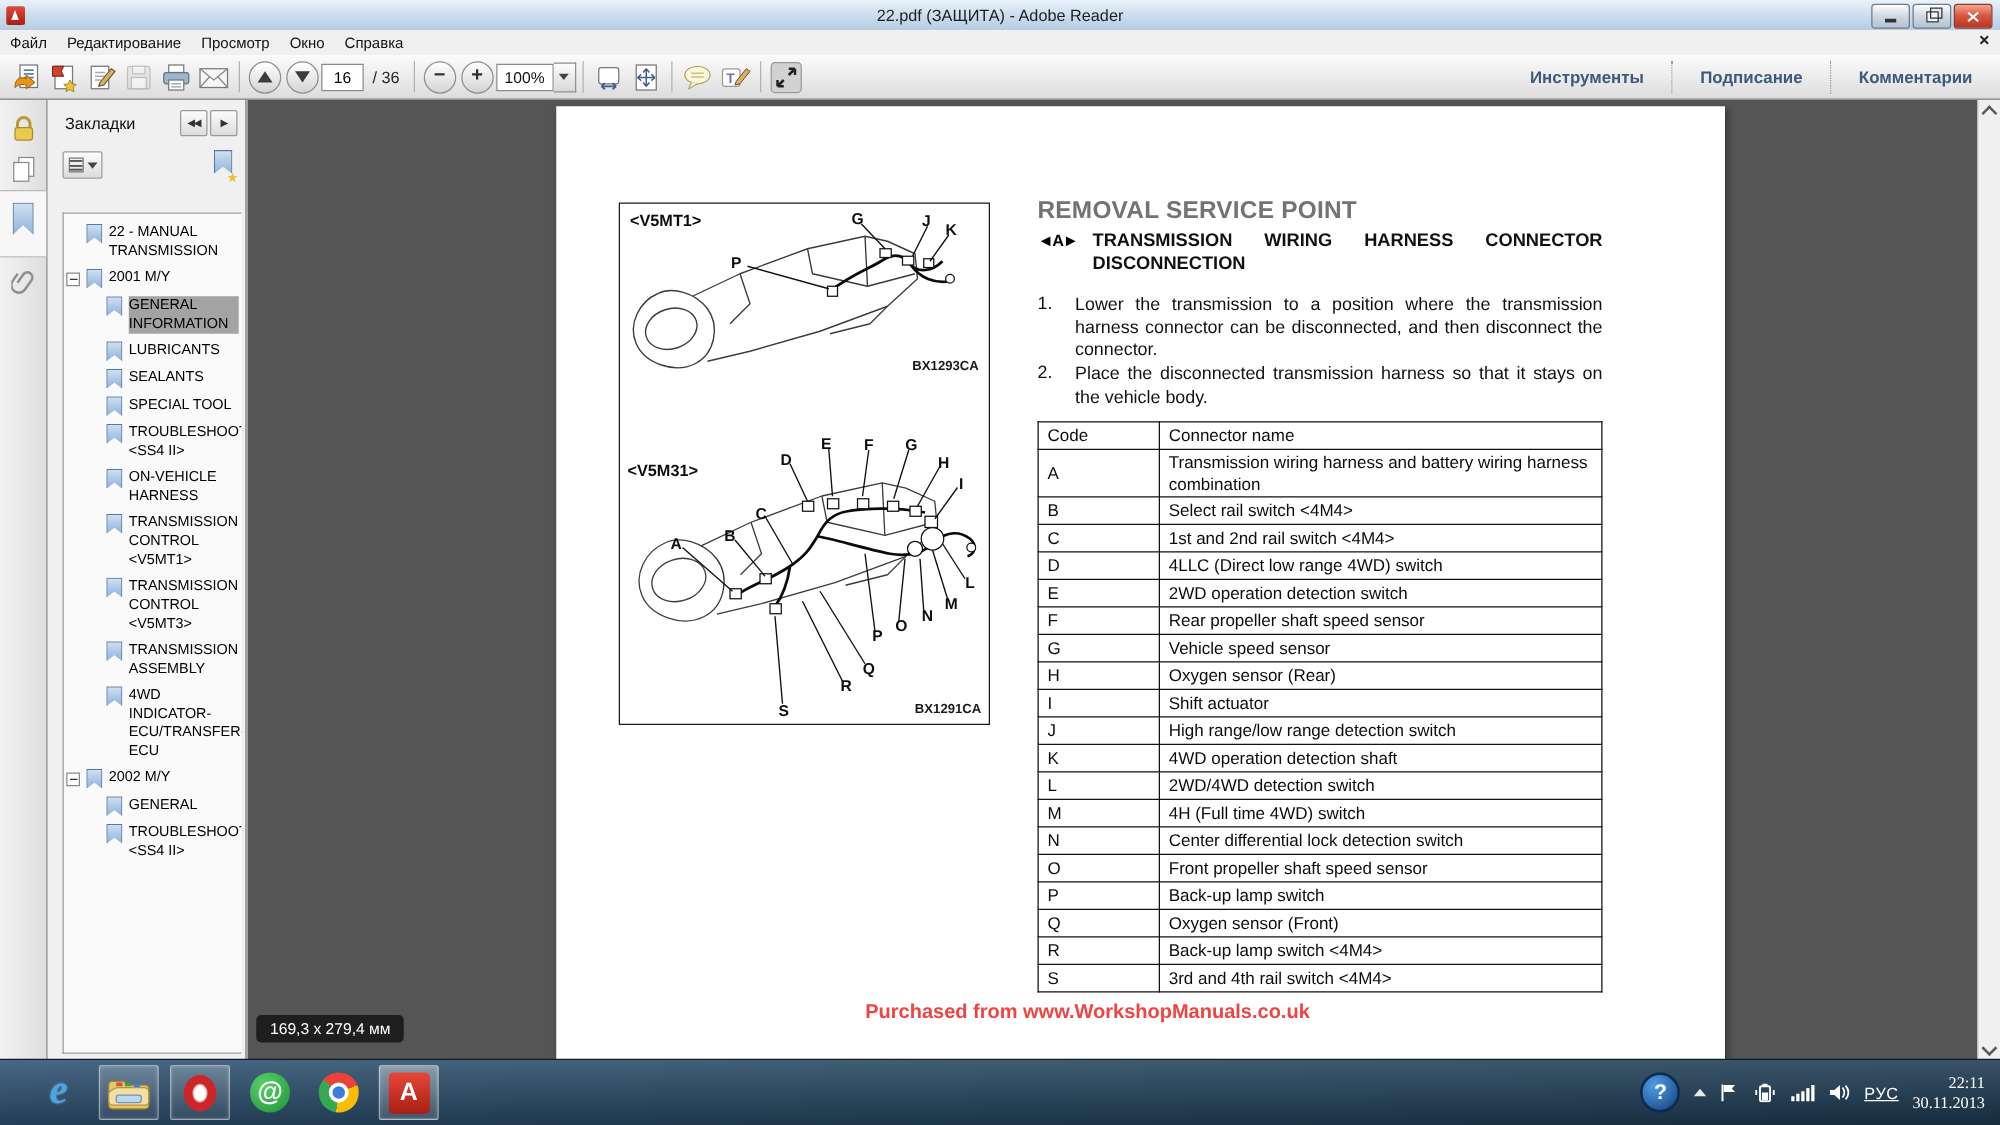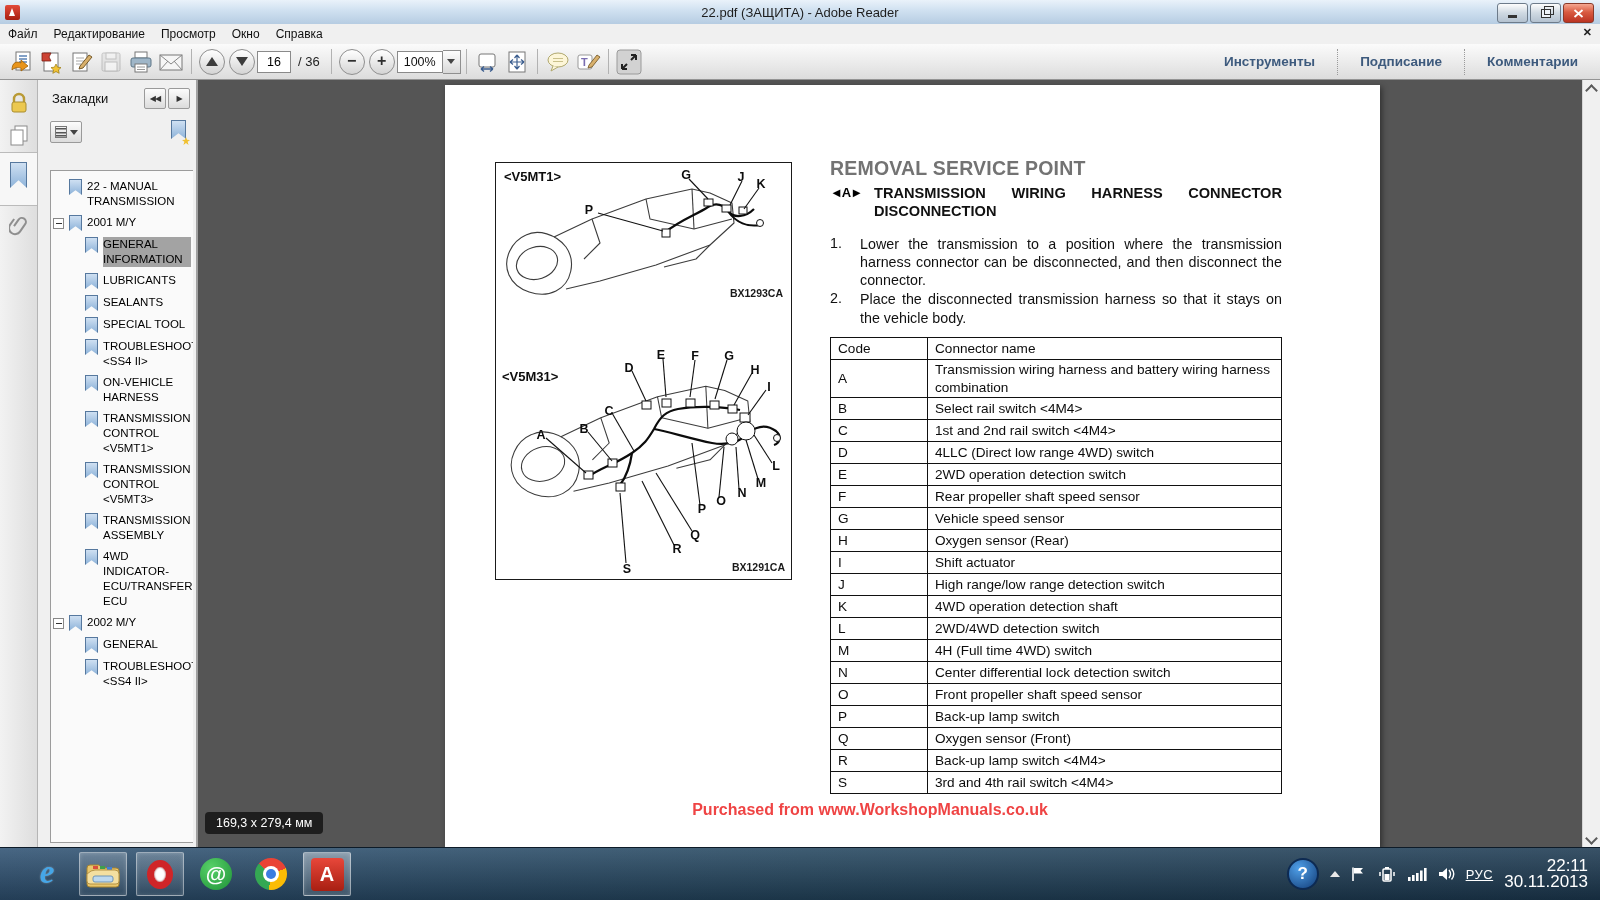--- a/index.html
+++ b/index.html
@@ -149,21 +149,21 @@
   .chrome-ball::before{content:"";position:absolute;left:8px;top:8px;width:16px;height:16px;border-radius:50%;background:#fff;}
   .chrome-ball::after{content:"";position:absolute;left:11px;top:11px;width:10px;height:10px;border-radius:50%;background:#3b7ce0;}
   .acrobat{width:33px;height:33px;border-radius:4px;background:linear-gradient(#e8473a,#a81f12);
     display:flex;align-items:center;justify-content:center;color:#fff;font-weight:bold;font-size:20px;}
   .folder-svg{display:block;}
   .tray{margin-left:auto;display:flex;align-items:center;gap:11px;padding-right:12px;color:#fff;}
   .help-circ{width:28px;height:28px;border-radius:50%;background:radial-gradient(circle at 35% 30%,#4f9fe8,#123d78);
     border:2px solid #0d2a52;color:#fff;font-weight:bold;font-size:17px;display:flex;align-items:center;justify-content:center;}
   .tray-chev{width:0;height:0;border-left:5px solid transparent;border-right:5px solid transparent;border-bottom:6px solid #e8e8e8;}
   .lang{font-size:13px;letter-spacing:.5px;text-decoration:underline;}
-  .clock{text-align:right;font-size:17px;line-height:16px;}
+  .clock{text-align:right;font-size:13px;line-height:16px;font-family:Liberation Serif, serif;}
 
   svg text{font-family:"Liberation Sans",sans-serif;}
 </style>
 </head>
 <body>
 
 <div id="window">
 
   <div class="titlebar">
     <div class="app-ico"></div>

